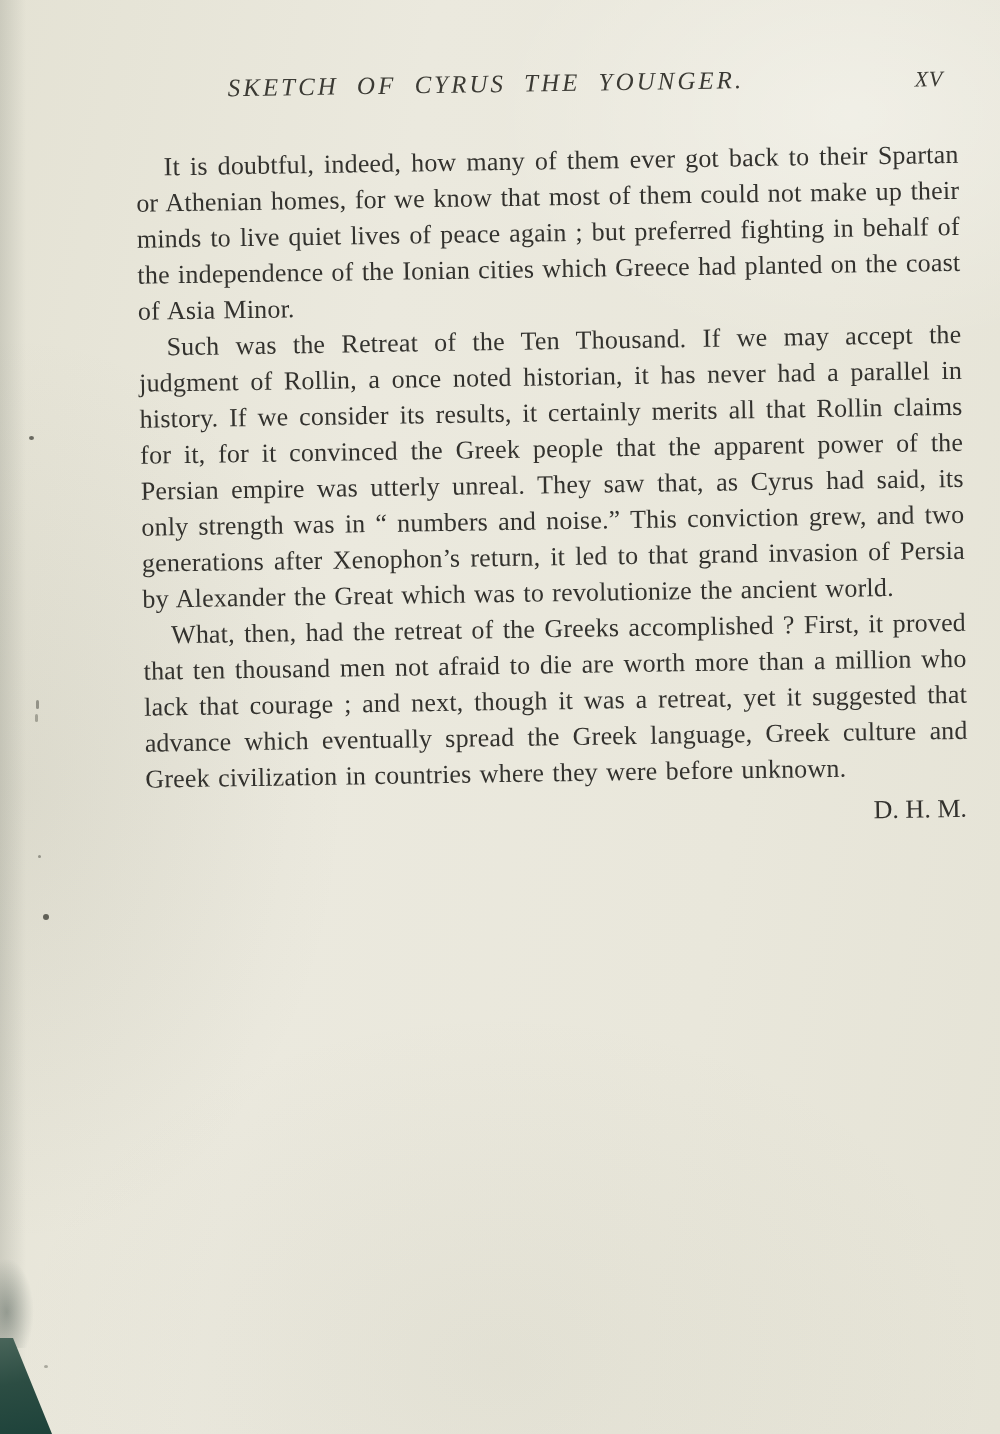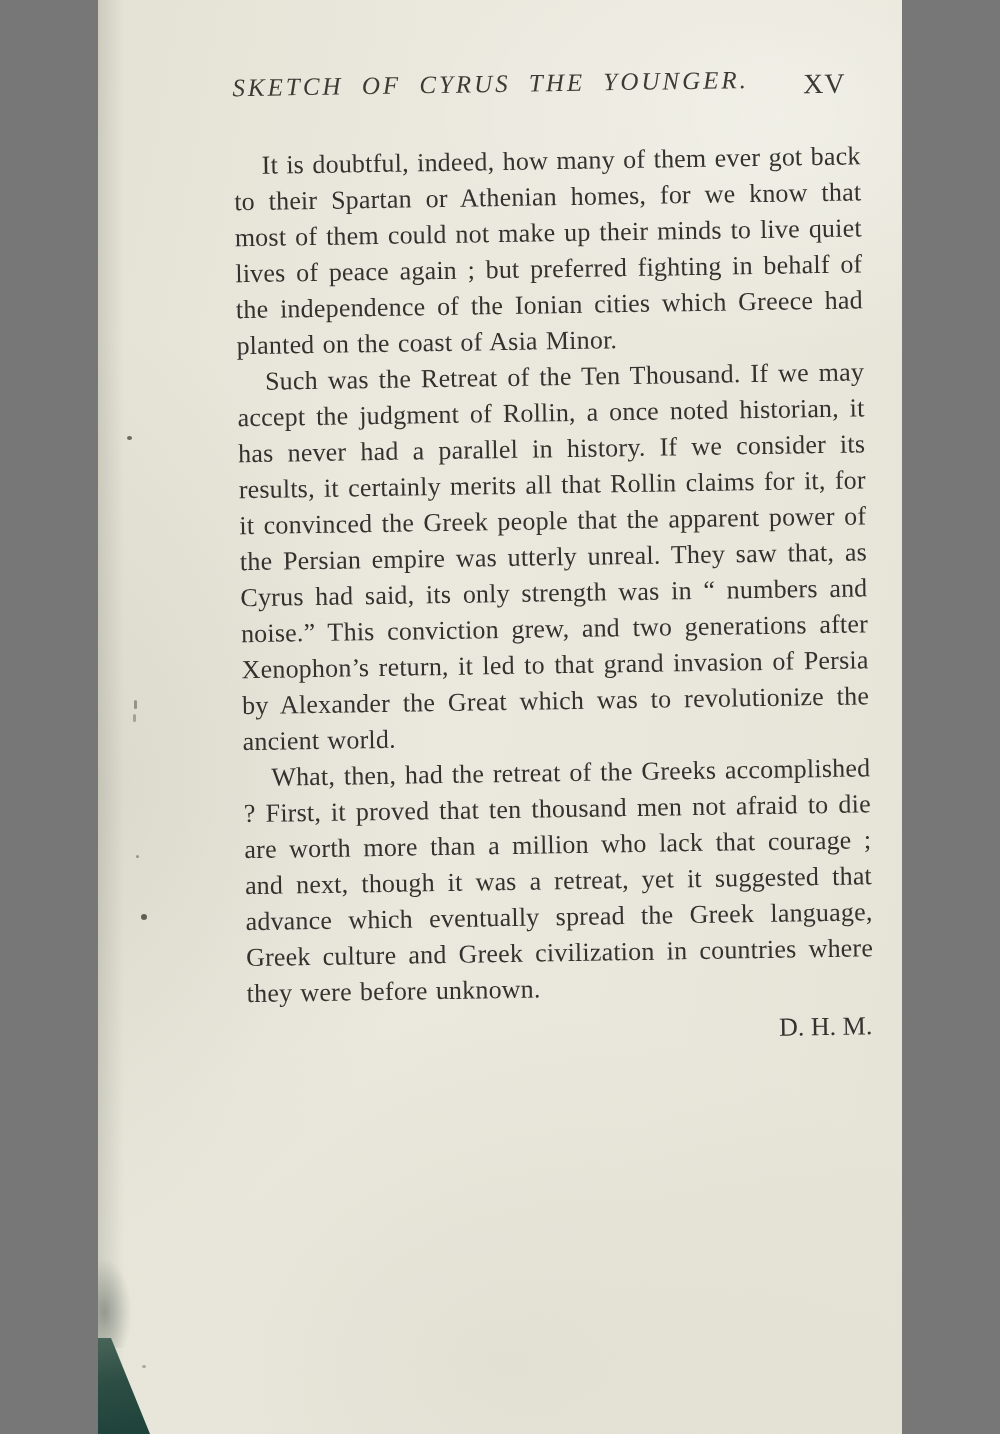--- a/index.html
+++ b/index.html
@@ -2,21 +2,21 @@
 <html><head>
 <meta charset="utf-8">
 <style>
   html, body {
     margin: 0;
     padding: 0;
     background: #777;
   }
   .page {
     position: relative;
-    width: 804px;
+    width: 1000px;
     height: 1434px;
     margin: 0 auto;
     background-color: #e9e7db;
     background-image:
       radial-gradient(ellipse 600px 400px at 85% 8%, rgba(255,255,252,0.35), rgba(255,255,252,0) 60%),
       radial-gradient(ellipse 500px 700px at 2% 55%, rgba(120,120,100,0.10), rgba(120,120,100,0) 65%),
       radial-gradient(ellipse 700px 500px at 50% 95%, rgba(140,140,115,0.08), rgba(140,140,115,0) 70%),
       linear-gradient(100deg, #e4e2d4 0%, #ebe9de 35%, #e9e7db 70%, #e5e3d6 100%);
     overflow: hidden;
     font-family: "Liberation Serif", "DejaVu Serif", serif;
@@ -46,23 +46,24 @@
     font-size: 25px;
     letter-spacing: 3px;
     word-spacing: 9px;
     color: #3b3a34;
     white-space: nowrap;
   }
   .page-number {
     position: absolute;
     right: 14px;
     top: 3px;
-    font-size: 28px;
+    font-size: 22px;
     letter-spacing: 1px;
     color: #3b3a34;
+    font-style: italic;
   }
   .body-text p {
     margin: 0;
     font-size: 26px;
     line-height: 36px;
     text-align: justify;
     text-indent: 28px;
     letter-spacing: 0.2px;
     word-spacing: 1.5px;
   }

